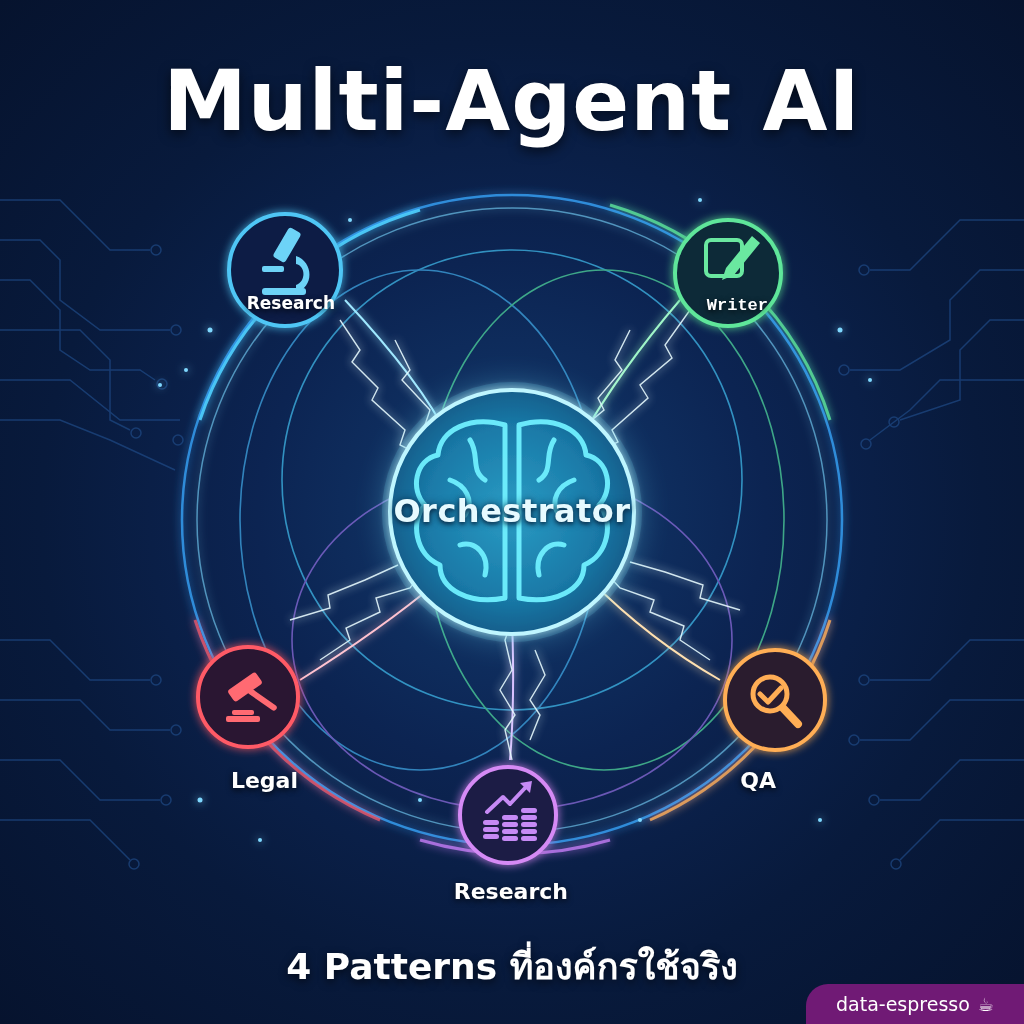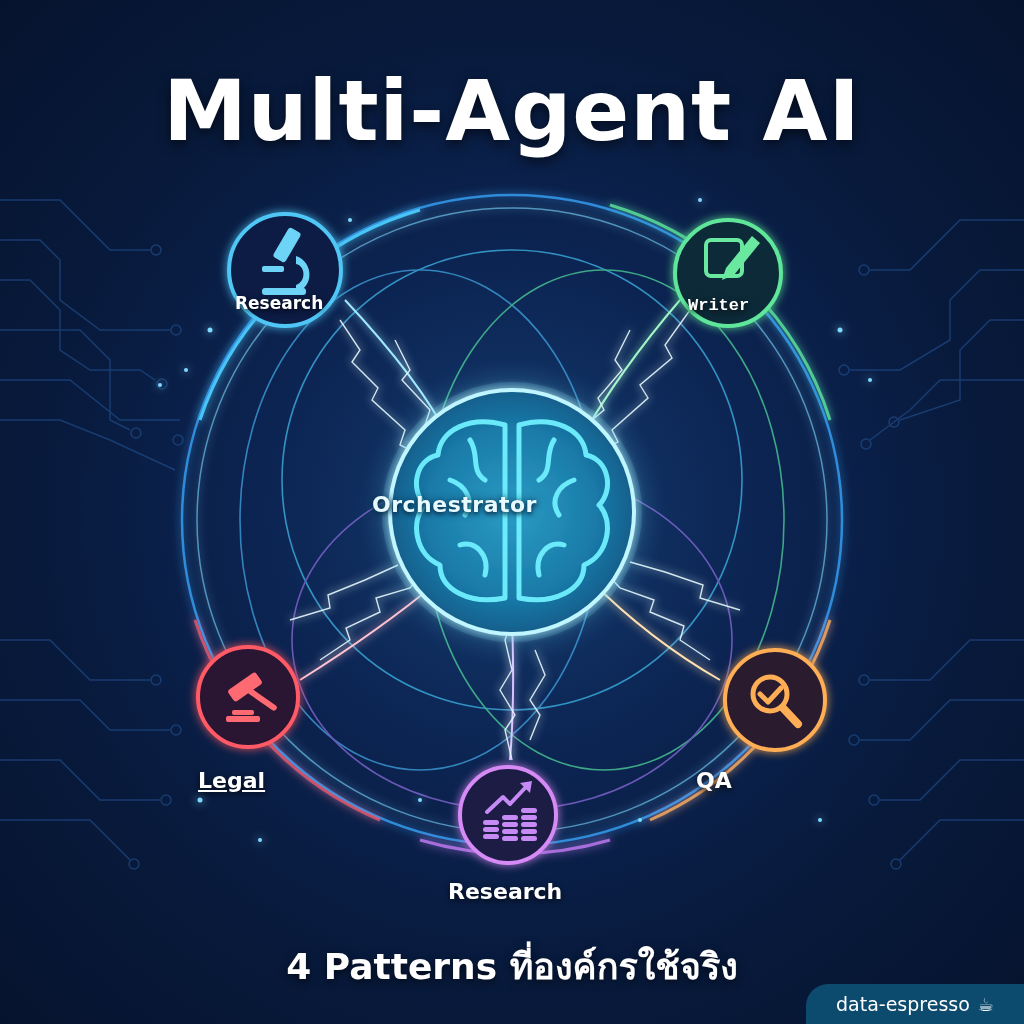--- a/index.html
+++ b/index.html
@@ -2,45 +2,45 @@
 <html><head>
   <meta charset="utf-8">
   <style>
     html, body { margin: 0; padding: 0; }
     body {
       width: 1024px; height: 1024px; overflow: hidden; position: relative;
       background: radial-gradient(ellipse at 50% 50%, #123a6e 0%, #0c2452 35%, #081a3c 65%, #06132e 100%);
       font-family: "DejaVu Sans", sans-serif;
     }
     .title {
-      position: absolute; left: 0; right: 0; top: 62px; text-align: center;
+      position: absolute; left: 0; right: 0; top: 52px; text-align: center;
       color: #ffffff; font-size: 84px; font-weight: bold; letter-spacing: 1px;
       text-shadow: 0 4px 12px rgba(0,0,0,0.6);
     }
     svg.diagram { position: absolute; left: 0; top: 0; }
     .node-label {
-      position: absolute; color: #ffffff; font-weight: bold; text-align: left;
+      position: absolute; color: #ffffff; font-weight: bold; text-align: right;
       text-shadow: 0 2px 6px rgba(0,0,0,0.8);
     }
     .inner-label { font-size: 17px; }
     .outer-label { font-size: 22px; }
     .orch-label {
-      position: absolute; left: 372px; top: 492px; width: 280px; text-align: left;
-      color: #e6faff; font-size: 22px; font-weight: bold;
+      position: absolute; left: 372px; top: 492px; width: 280px; text-align: center;
+      color: #e6faff; font-size: 32px; font-weight: bold;
       text-shadow: 0 0 8px #0b3b5c, 0 2px 4px #0b2a45;
       letter-spacing: 0.5px;
     }
     .subtitle {
       position: absolute; left: 0; right: 0; top: 938px; text-align: center;
       color: #ffffff; font-size: 36px; font-weight: bold;
       text-shadow: 0 3px 8px rgba(0,0,0,0.6);
     }
     .brand {
       position: absolute; right: 0; bottom: 0; width: 218px; height: 40px;
-      background: #0c4a6e; border-top-left-radius: 22px;
+      background: #701a75; border-top-left-radius: 22px;
       display: flex; align-items: center; justify-content: center; gap: 8px;
       color: #ffffff; font-size: 19px;
     }
     .brand .cup { font-size: 18px; }
   </style>
 </head>
 <body>
 
 <div class="title">Multi-Agent AI</div>
 
@@ -228,21 +228,21 @@
       <circle cx="420" cy="800" r="2"></circle>
       <circle cx="640" cy="820" r="2"></circle>
     <circle cx="350" cy="220" r="2"></circle>
       <circle cx="700" cy="200" r="2"></circle>
       <circle cx="260" cy="840" r="2"></circle>
   </g>
 </svg>
 
 <div class="node-label inner-label" style="left:235px; top:293px; width:100px;">Research</div>
 <div class="node-label inner-label" style="left:688px; top:296px; width:80px;font-family:Liberation Mono, monospace;">Writer</div>
-<div class="node-label outer-label" style="left:198px; top:768px; width:100px;text-decoration:underline;">Legal</div>
+<div class="node-label outer-label" style="left:198px; top:768px; width:100px;">Legal</div>
 <div class="node-label outer-label" style="left:696px; top:768px; width:80px;">QA</div>
 <div class="node-label outer-label" style="left:448px; top:879px; width:120px;">Research</div>
 
 <div class="orch-label">Orchestrator</div>
 
 <div class="subtitle">4 Patterns ที่องค์กรใช้จริง</div>
 
 <div class="brand">
   <span>data-espresso</span>
   <span class="cup">☕</span>

